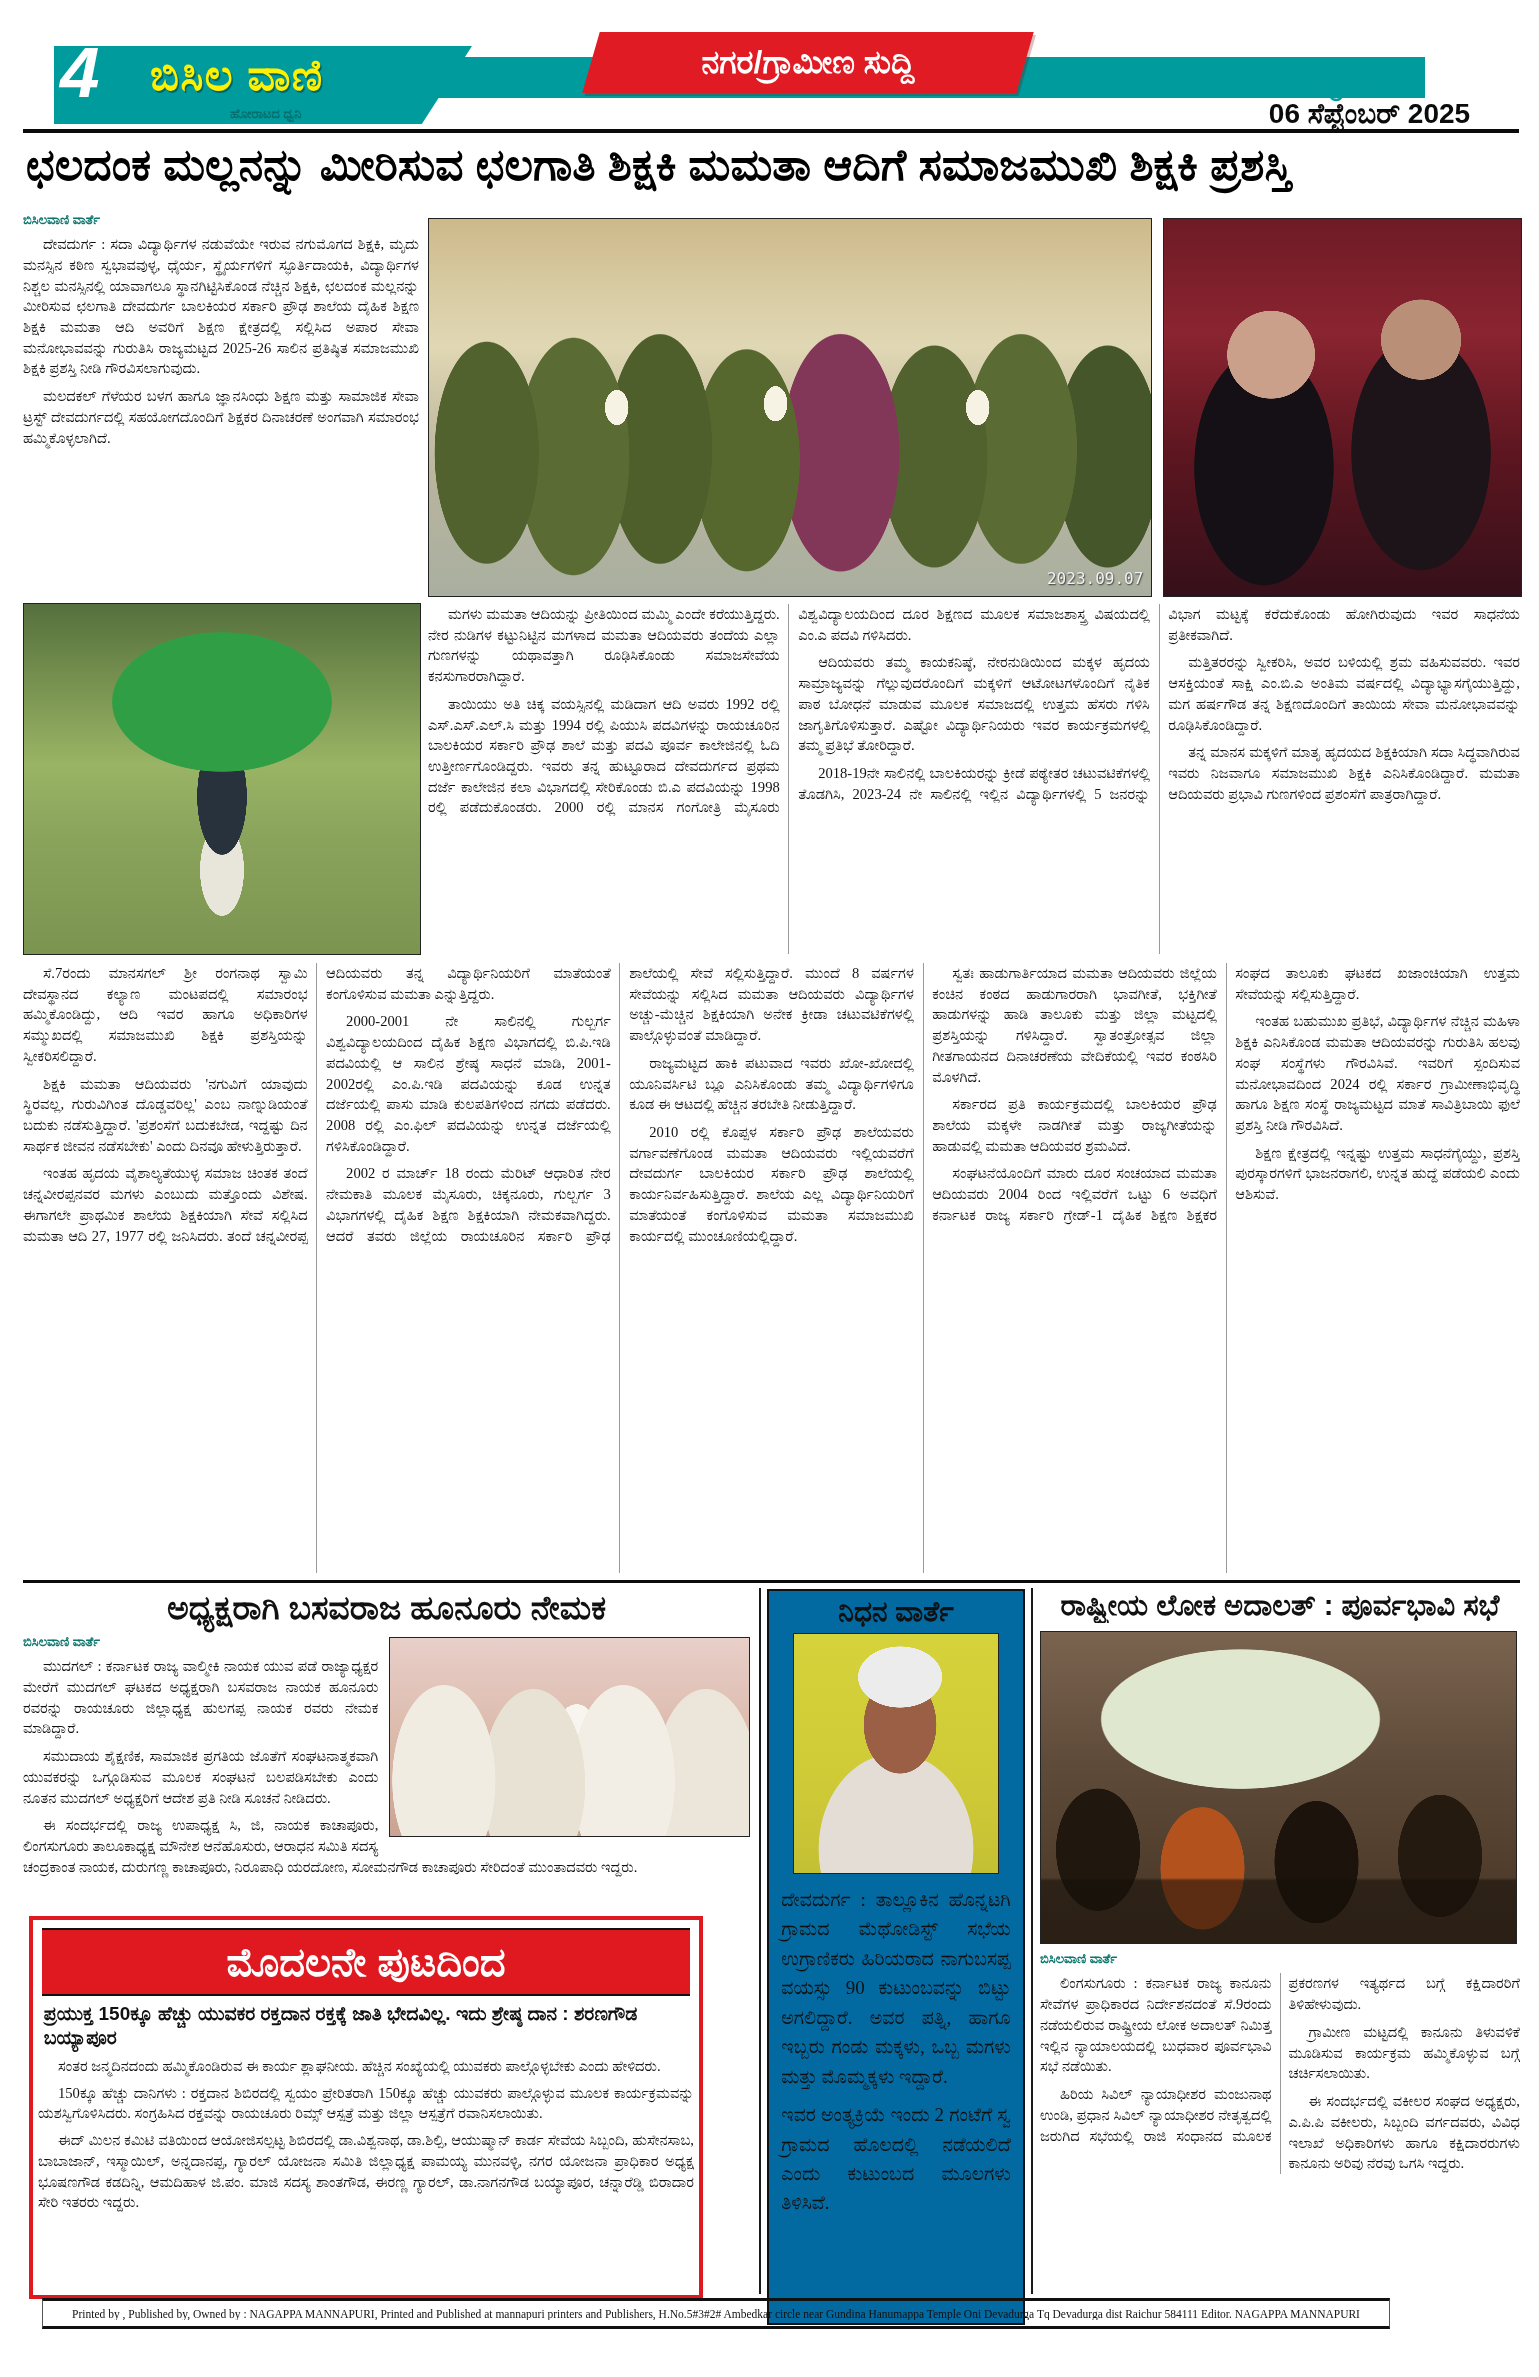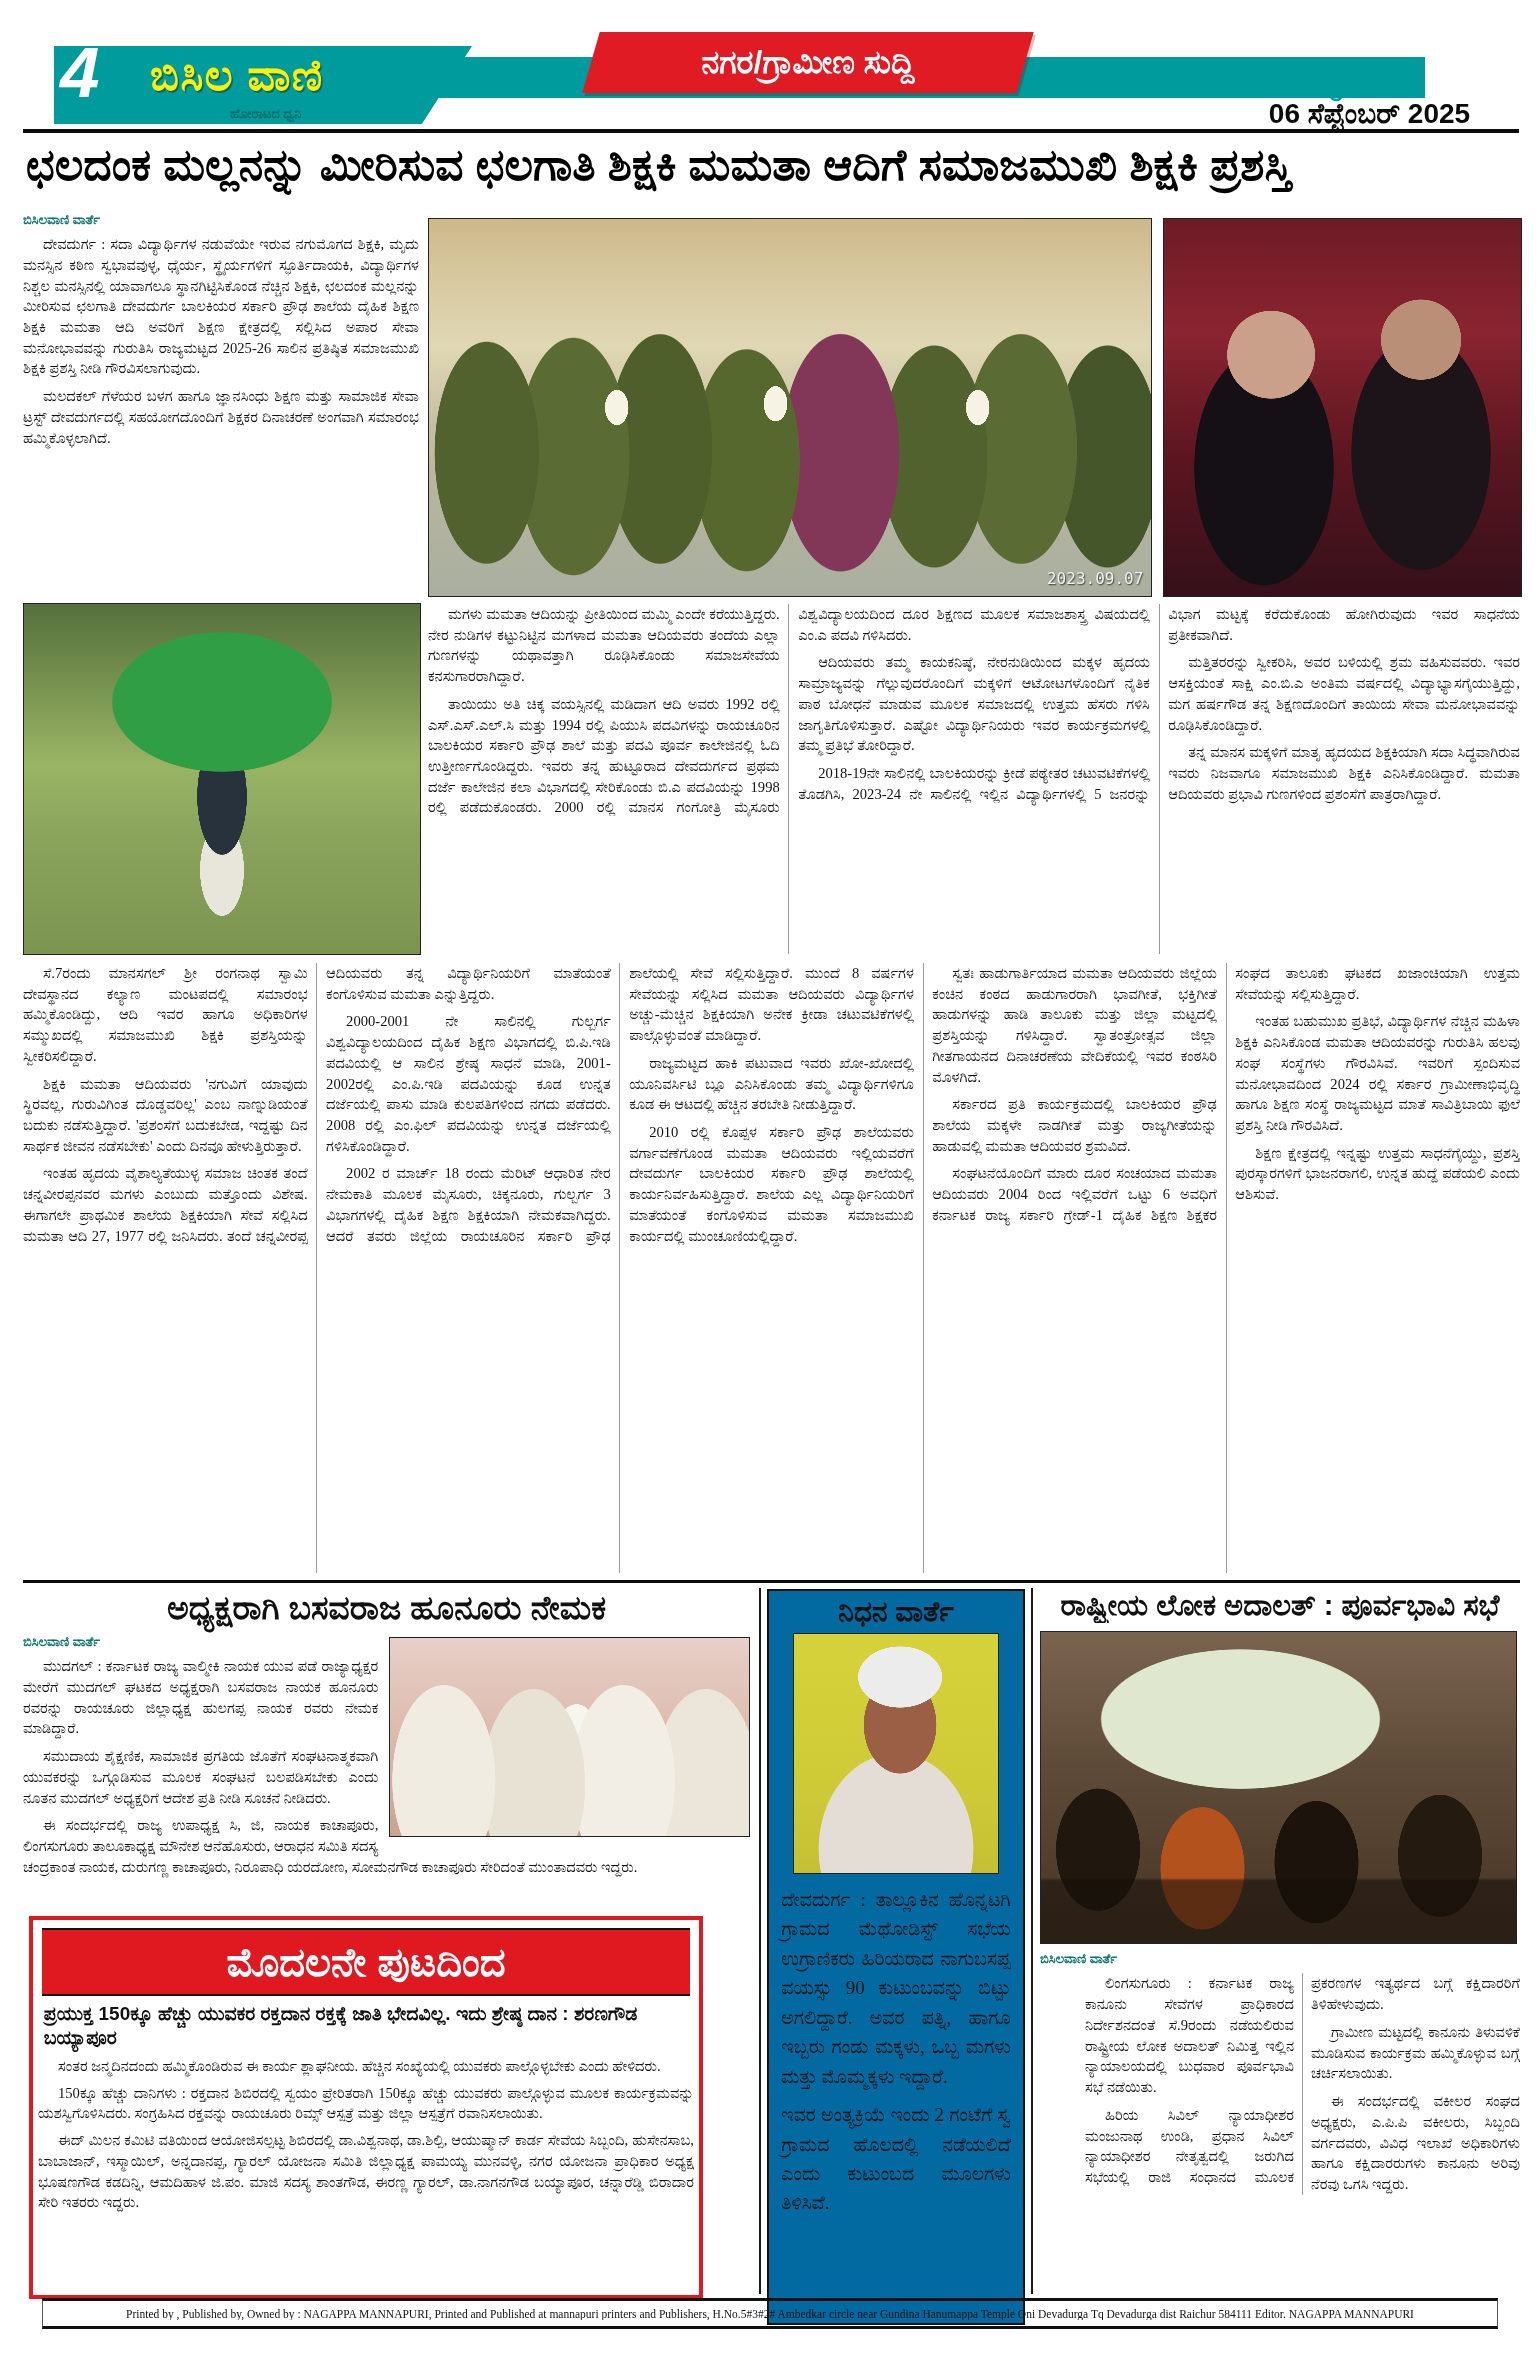--- a/index.html
+++ b/index.html
@@ -112,23 +112,23 @@
                  font-weight:900;font-size:29px;white-space:nowrap;overflow:hidden;}
   .photo-meeting{width:477px;height:313px;box-sizing:border-box;margin-bottom:7.7px;
     background:
       linear-gradient(0deg, rgba(20,14,8,.55) 0 20%, transparent 21%),
       radial-gradient(ellipse 146px 73px at 42% 28%, #dfe8cf 0 95%, transparent 96%),
       radial-gradient(ellipse 44px 64px at 12% 70%, #20180f 0 95%, transparent 96%),
       radial-gradient(ellipse 44px 64px at 34% 76%, #b4521e 0 95%, transparent 96%),
       radial-gradient(ellipse 44px 64px at 58% 74%, #1c140c 0 95%, transparent 96%),
       radial-gradient(ellipse 44px 64px at 84% 72%, #241a10 0 95%, transparent 96%),
       linear-gradient(180deg,#7a6450 0%,#5f4b39 42%,#463424 100%);}
-  .adalat-cols{column-count:2;column-gap:17px;column-rule:0.8px solid #9a9a9a;margin-left:45px;}
-  
-  .footer-bar{position:absolute;left:42px;top:2298px;width:1456px;height:31px;box-sizing:border-box;
+  .adalat-cols{column-count:2;column-gap:17px;column-rule:0.8px solid #9a9a9a;}
+  
+  .footer-bar{position:absolute;left:42px;top:2298px;width:1348px;height:31px;box-sizing:border-box;
               border-top:3.1px solid #111;border-bottom:3.1px solid #111;border-left:0.8px solid #555;
               border-right:0.8px solid #555;display:flex;align-items:center;justify-content:center;}
   .footer-bar span{font-size:11.5px;font-family:"Liberation Serif",serif;color:#111;
                    white-space:nowrap;overflow:hidden;}
 </style>
 </head>
 <body>
 
 <div class="page">
 

